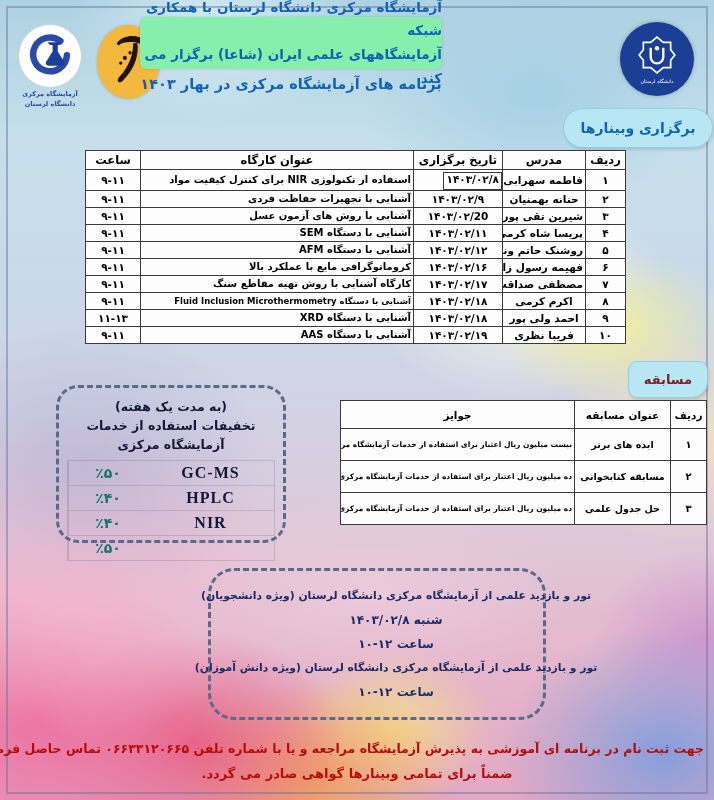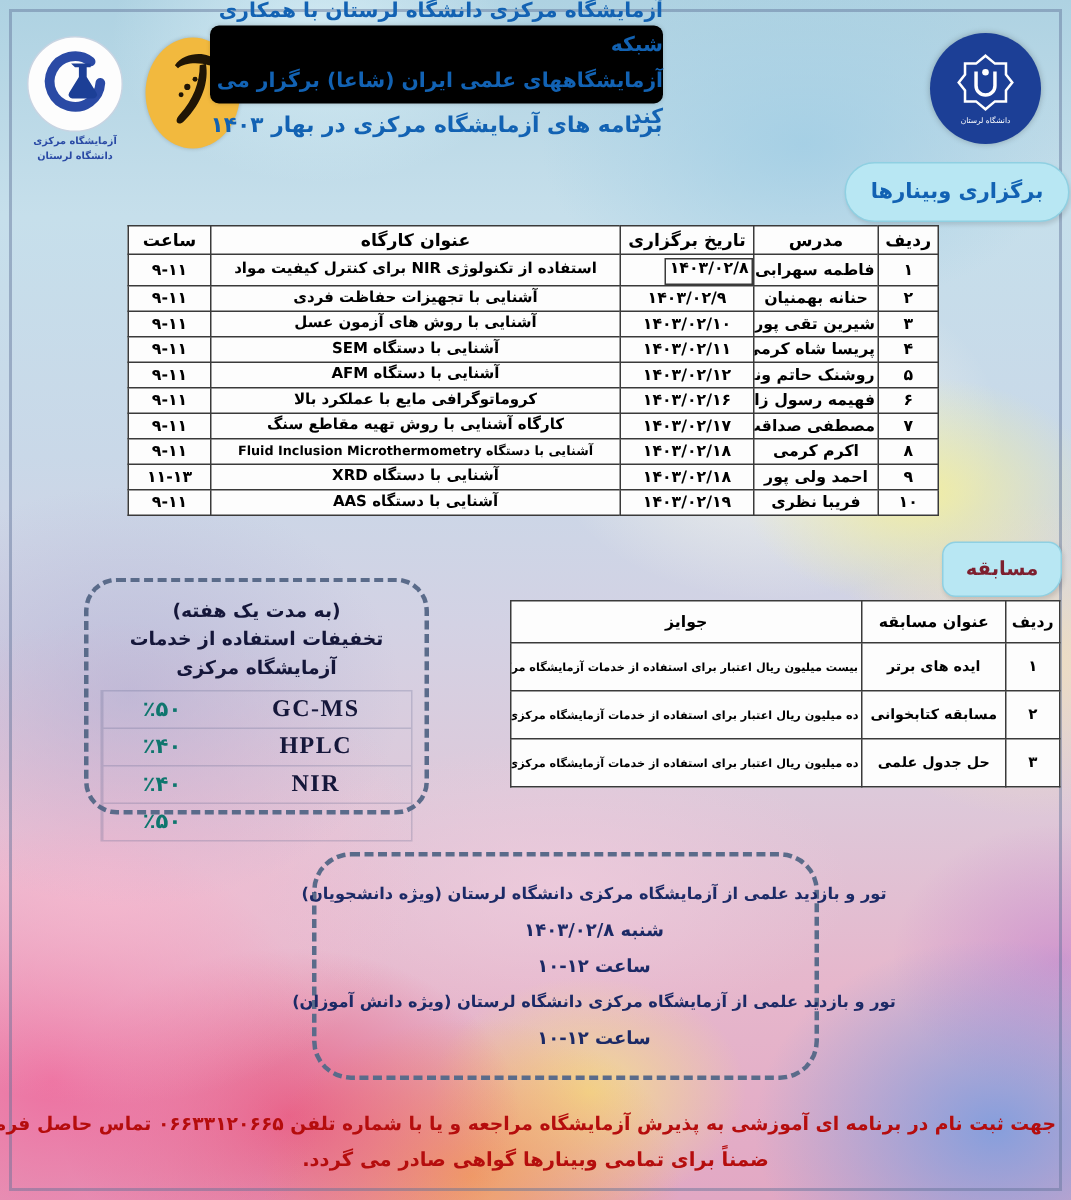--- a/index.html
+++ b/index.html
@@ -20,21 +20,21 @@
       radial-gradient(160px 130px at 99% 80%, rgba(196,130,206,0.6), rgba(196,130,206,0) 70%),
       radial-gradient(280px 140px at 52% 74%, rgba(240,205,222,0.7), rgba(240,205,222,0) 70%),
       radial-gradient(200px 140px at 30% 3%, rgba(215,237,245,0.9), rgba(215,237,245,0) 70%),
       radial-gradient(250px 160px at 75% 12%, rgba(160,205,228,0.8), rgba(160,205,228,0) 70%),
       linear-gradient(180deg,#aed2e2 0%,#c6dfeb 18%,#c9d8e8 38%,#d3d2e4 52%,#ddc9da 66%,#e6b7cc 82%,#e2a8c4 100%);
   }
   .frame{position:absolute;inset:6px;border:2px solid rgba(95,112,150,.45);pointer-events:none;}
   .ltr{direction:ltr;unicode-bidi:embed;display:inline-block;}
 
   
-  .title-box{position:absolute;left:140px;top:17px;width:302px;height:52px;background:#000000;
+  .title-box{position:absolute;left:140px;top:17px;width:302px;height:52px;background:#86efac;
     border-radius:6px;display:flex;flex-direction:column;justify-content:center;align-items:center;
     color:#1262b3;font-weight:bold;font-size:13.5px;line-height:1.75;direction:rtl;box-shadow:0 0 3px rgba(0,0,0,.15);}
   .subtitle{position:absolute;left:140px;top:76px;width:302px;text-align:center;color:#1262b3;
     font-weight:bold;font-size:14.5px;direction:rtl;}
 
   .logo-univ{position:absolute;left:620px;top:22px;width:74px;height:74px;border-radius:50%;
     background:#1c3f96;display:flex;flex-direction:column;align-items:center;justify-content:center;box-shadow:0 0 4px rgba(0,0,0,.25);}
   .logo-univ .cap{color:#fff;font-size:5px;margin-top:-2px;white-space:nowrap;}
   .logo-lab{position:absolute;left:18px;top:24px;width:62px;height:62px;border-radius:50%;
     background:#fdfdfd;border:1px solid #c8d4e2;display:flex;align-items:center;justify-content:center;}
@@ -50,21 +50,21 @@
   .tab-webinars{left:563px;top:108px;width:148px;height:38px;color:#1262b3;font-size:14px;border-radius:20px;}
   .tab-competition{left:628px;top:361px;width:78px;height:35px;color:#7d1f2e;font-size:13px;}
 
   
   table{border-collapse:collapse;table-layout:fixed;background:#fdfdfd;direction:rtl;}
   th,td{border:1px solid #3a3a3a;padding:0 2px;text-align:center;font-weight:bold;color:#000;
     overflow:hidden;white-space:nowrap;}
   .tbl-webinars{position:absolute;left:85px;top:150px;width:540px;}
   .tbl-webinars th{height:18px;font-size:11.5px;}
   .tbl-webinars td{height:16px;font-size:10.5px;}
-  .tbl-webinars td.c-title{font-size:10px;}
+  .tbl-webinars td.c-title{font-size:10px;text-align:right;}
   .tbl-comp{position:absolute;left:340px;top:400px;width:366px;}
   .tbl-comp th{height:27px;font-size:10.5px;}
   .tbl-comp td{height:31px;}
   .tbl-comp td.c-title{font-size:9.5px;}
   .tbl-comp td.c-row{font-size:10px;}
   .tbl-comp td.c-prize{font-size:7.5px;}
 
   
   .discount-box{position:absolute;left:56px;top:385px;width:230px;height:158px;
     border:3px dashed #5a6b8a;border-radius:22px;box-sizing:border-box;padding:10px 8px 6px 8px;}
@@ -164,21 +164,21 @@
   <tr>
     <td>۲</td>
     <td>حنانه بهمنیان</td>
     <td style="direction:ltr">۱۴۰۳/۰۲/۹</td>
     <td class="c-title">آشنایی با تجهیزات حفاظت فردی</td>
     <td style="direction:ltr">۹-۱۱</td>
   </tr>
   <tr>
     <td>۳</td>
     <td>شیرین تقی پور</td>
-    <td style="direction:ltr">۱۴۰۳/۰۲/۱۰</td>
+    <td style="direction:ltr">۱۴۰۳/۰۲/20</td>
     <td class="c-title">آشنایی با روش های آزمون عسل</td>
     <td style="direction:ltr">۹-۱۱</td>
   </tr>
   <tr>
     <td>۴</td>
     <td>پریسا شاه کرمی</td>
     <td style="direction:ltr">۱۴۰۳/۰۲/۱۱</td>
     <td class="c-title">آشنایی با دستگاه SEM</td>
     <td style="direction:ltr">۹-۱۱</td>
   </tr>

